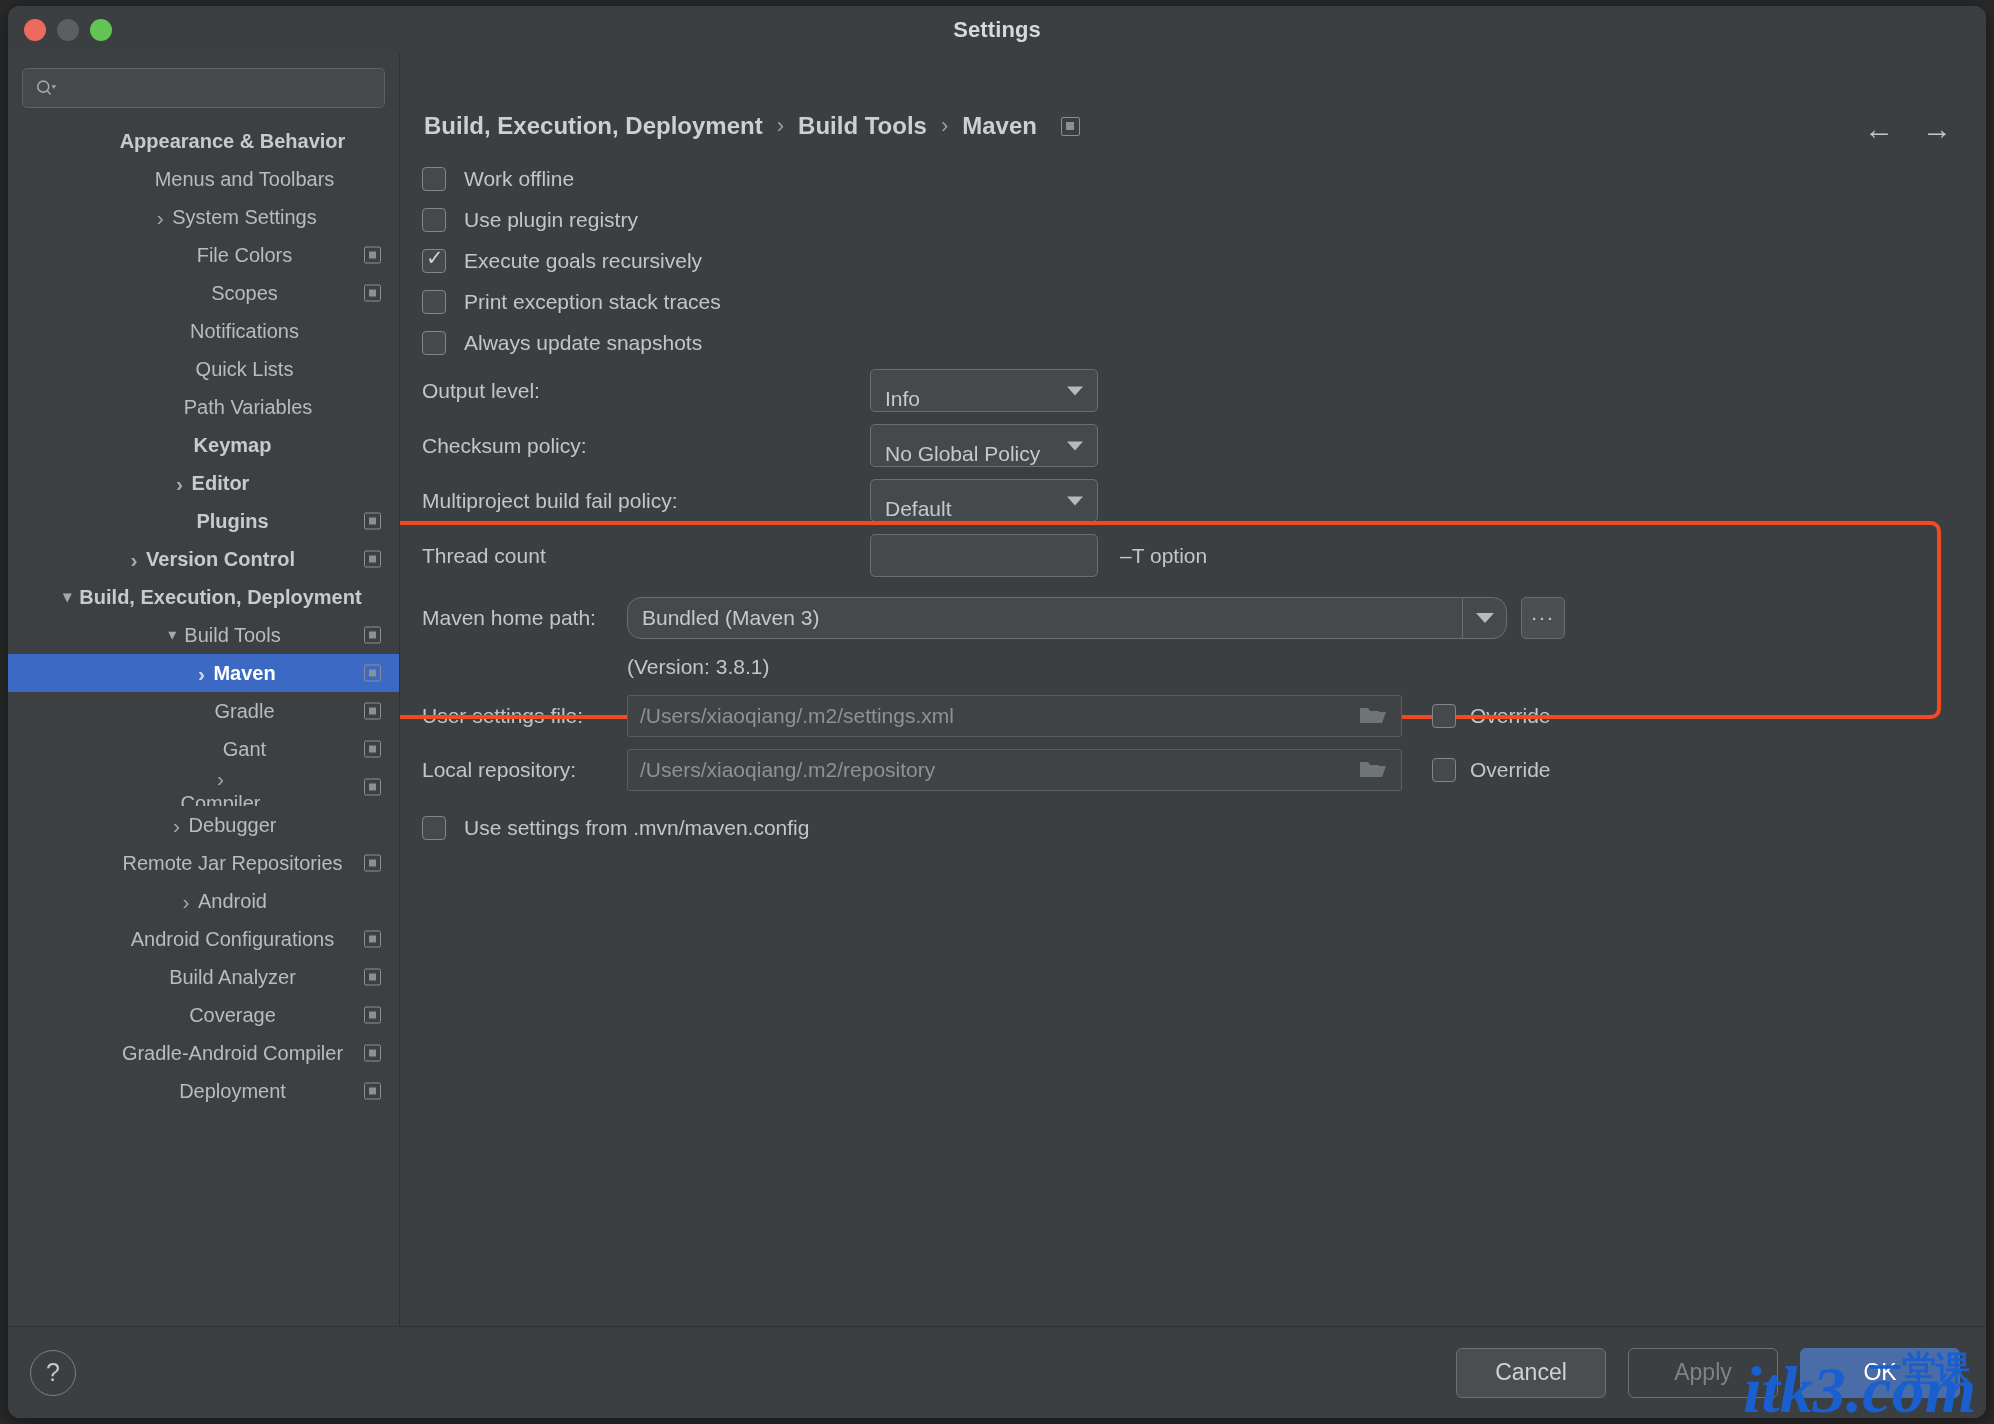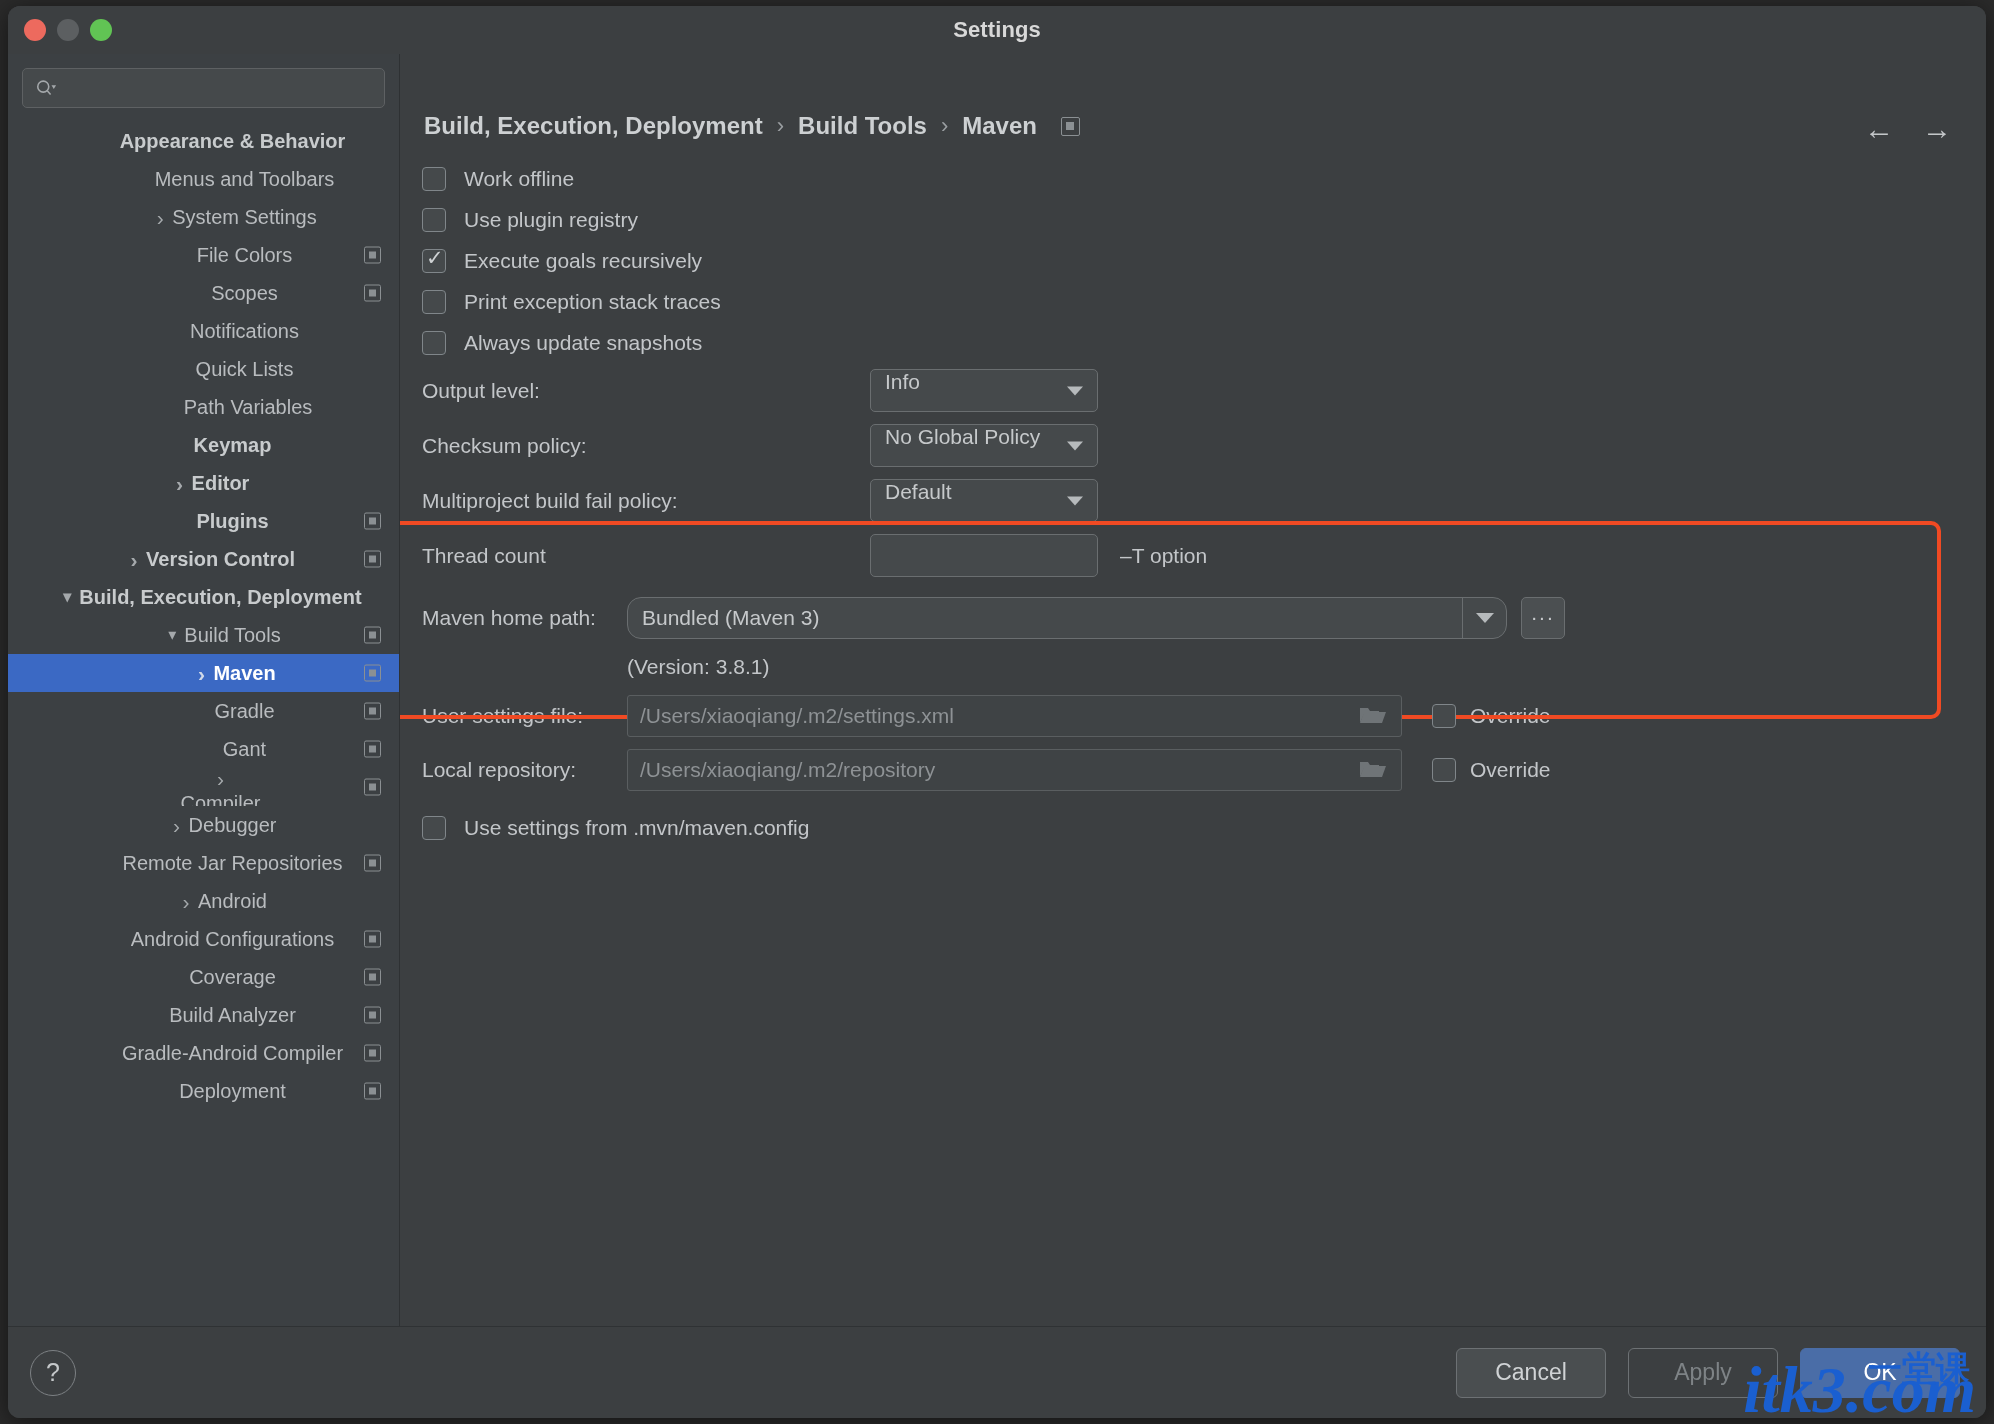--- a/index.html
+++ b/index.html
@@ -115,21 +115,21 @@
   }
   .cblabel { font-size: 21px; color: #c3c6c9; }
   .frow {
     display: flex; align-items: center; height: 55px;
     position: relative;
   }
   .flabel { font-size: 21px; color: #c3c6c9; width: 448px; flex: 0 0 448px; }
   .combo {
     width: 228px; height: 43px; background: #45494b;
     border: 1px solid #6a6e70; border-radius: 5px;
-    display: flex; align-items: flex-start; padding: 0 10px 0 14px;
+    display: flex; align-items: flex-end; padding: 0 10px 0 14px;
     font-size: 21px; color: #c6c9cb; position: relative;
   }
   .combo .caret {
     position: absolute; right: 14px; top: 50%; transform: translateY(-50%);
     width: 0; height: 0; border-left: 8px solid transparent;
     border-right: 8px solid transparent; border-top: 9px solid #b6babc;
   }
   .tinput {
     width: 228px; height: 43px; background: #45494b;
     border: 1px solid #6a6e70; border-radius: 5px;
@@ -356,28 +356,28 @@
           </div>
           <div class="trow" style="padding-left: 42px;">
             <span class="arrow none"></span>
             <span class="tlabel">Android Configurations</span>
             <span class="badge">
               <i></i>
             </span>
           </div>
           <div class="trow" style="padding-left: 42px;">
             <span class="arrow none"></span>
+            <span class="tlabel">Build Analyzer</span>
+            <span class="badge">
+              <i></i>
+            </span>
+          </div>
+          <div class="trow" style="padding-left: 42px;">
+            <span class="arrow none"></span>
             <span class="tlabel">Coverage</span>
-            <span class="badge">
-              <i></i>
-            </span>
-          </div>
-          <div class="trow" style="padding-left: 42px;">
-            <span class="arrow none"></span>
-            <span class="tlabel">Build Analyzer</span>
             <span class="badge">
               <i></i>
             </span>
           </div>
           <div class="trow" style="padding-left: 42px;">
             <span class="arrow none"></span>
             <span class="tlabel">Gradle-Android Compiler</span>
             <span class="badge">
               <i></i>
             </span>

